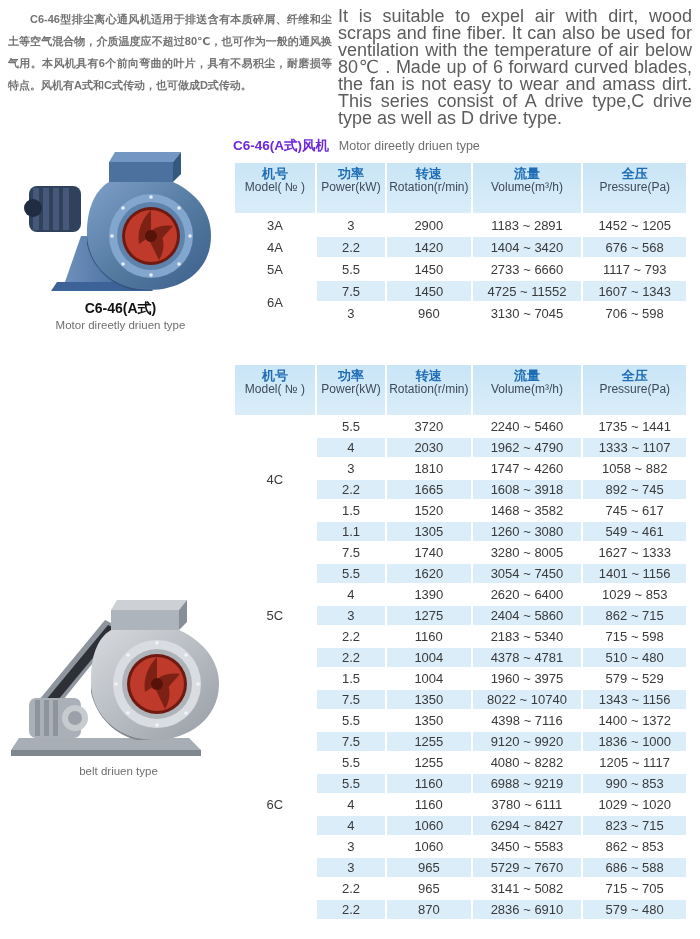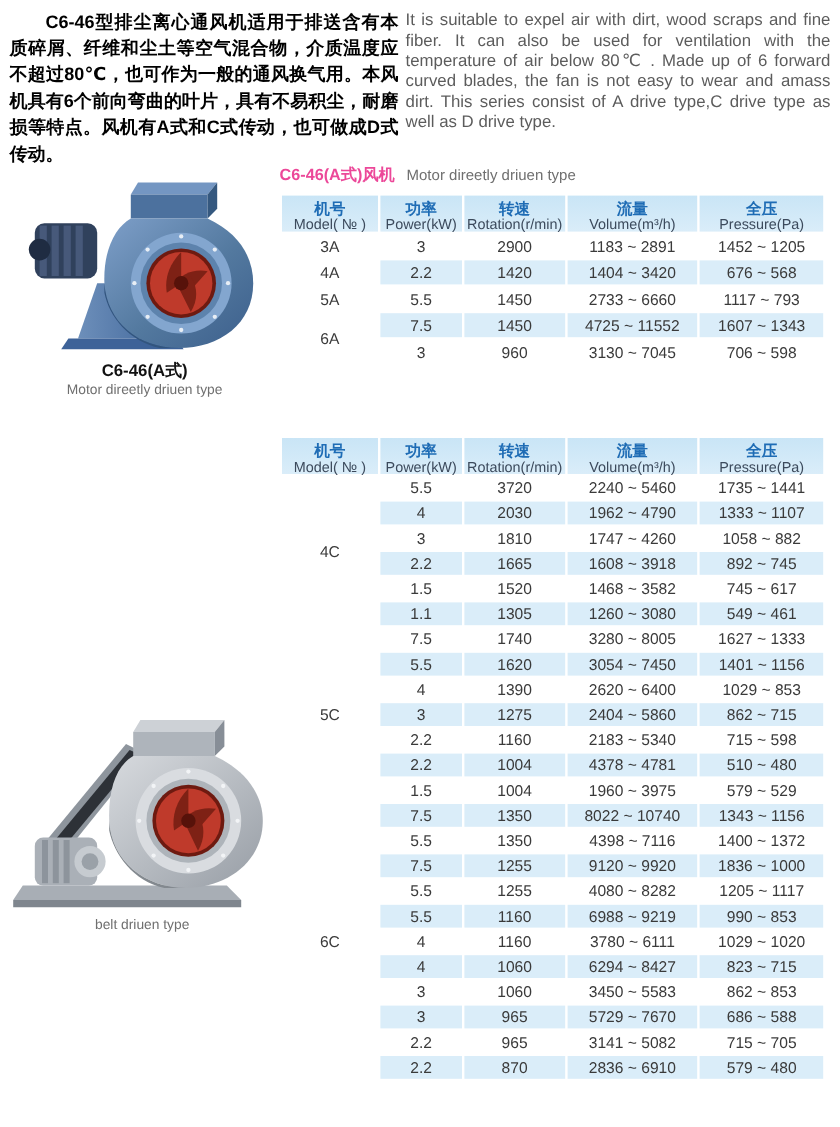--- a/index.html
+++ b/index.html
@@ -5,46 +5,46 @@
   * { margin: 0; padding: 0; box-sizing: border-box; }
   html, body { background: #ffffff; }
   body {
     width: 700px; height: 939px; position: relative; overflow: hidden;
     font-family: "Liberation Sans", "DejaVu Sans", sans-serif;
     color: #333;
   }
   
   .para-cn {
     position: absolute; left: 8px; top: 8px; width: 324px;
-    font-size: 15px; font-weight: bold; color: #000000;
+    font-size: 11px; font-weight: bold; color: #737373;
     line-height: 22px; text-align: justify; text-indent: 2em;
   }
   .para-en {
     position: absolute; left: 338px; top: 8px; width: 354px;
-    font-size: 14px; color: #5c5c5c;
+    font-size: 18px; color: #5c5c5c;
     line-height: 17px; text-align: justify;
   }
   
   .figure { position: absolute; text-align: center; }
   #figure-a { left: 18px; top: 148px; width: 205px; }
   #figure-c { left: 6px; top: 592px; width: 225px; }
   .figure svg { display: block; margin: 0 auto; }
   .fig-caption { font-size: 14px; font-weight: bold; color: #111; margin-top: 2px; }
   .fig-subcaption { font-size: 11.5px; color: #6f6f6f; margin-top: 1px; }
   
   .table-block { position: absolute; left: 233px; width: 455px; }
   #table-a-block { top: 137px; }
   #table-c-block { top: 363px; }
   .table-title { font-size: 13.5px; margin-bottom: 6px; white-space: nowrap; }
-  .table-title .cn { font-weight: bold; color: #ec4899; text-align: center; }
+  .table-title .cn { font-weight: bold; color: #6d28d9; text-align: center; }
   .table-title .en { font-weight: normal; color: #6f6f6f; font-size: 12.5px; margin-left: 6px; }
   table.spec { width: 100%; border-collapse: separate; border-spacing: 2px; }
   table.spec th {
     background: linear-gradient(180deg, var(--header-bg, #c9e5f6), #daedf9);
-    font-weight: normal; padding: 3px 2px 0 2px; vertical-align: middle;
+    font-weight: normal; padding: 3px 2px 20px 2px; vertical-align: middle;
   }
   table.spec th .h-cn {
     display: block; font-size: 13px; font-weight: bold;
     color: var(--header-cn, #1e6cb5); line-height: 15px;
   }
   table.spec th .h-en {
     display: block; font-size: 12px; color: #3c4a5c; line-height: 12px;
   }
   table.spec td {
     text-align: center; vertical-align: middle;

